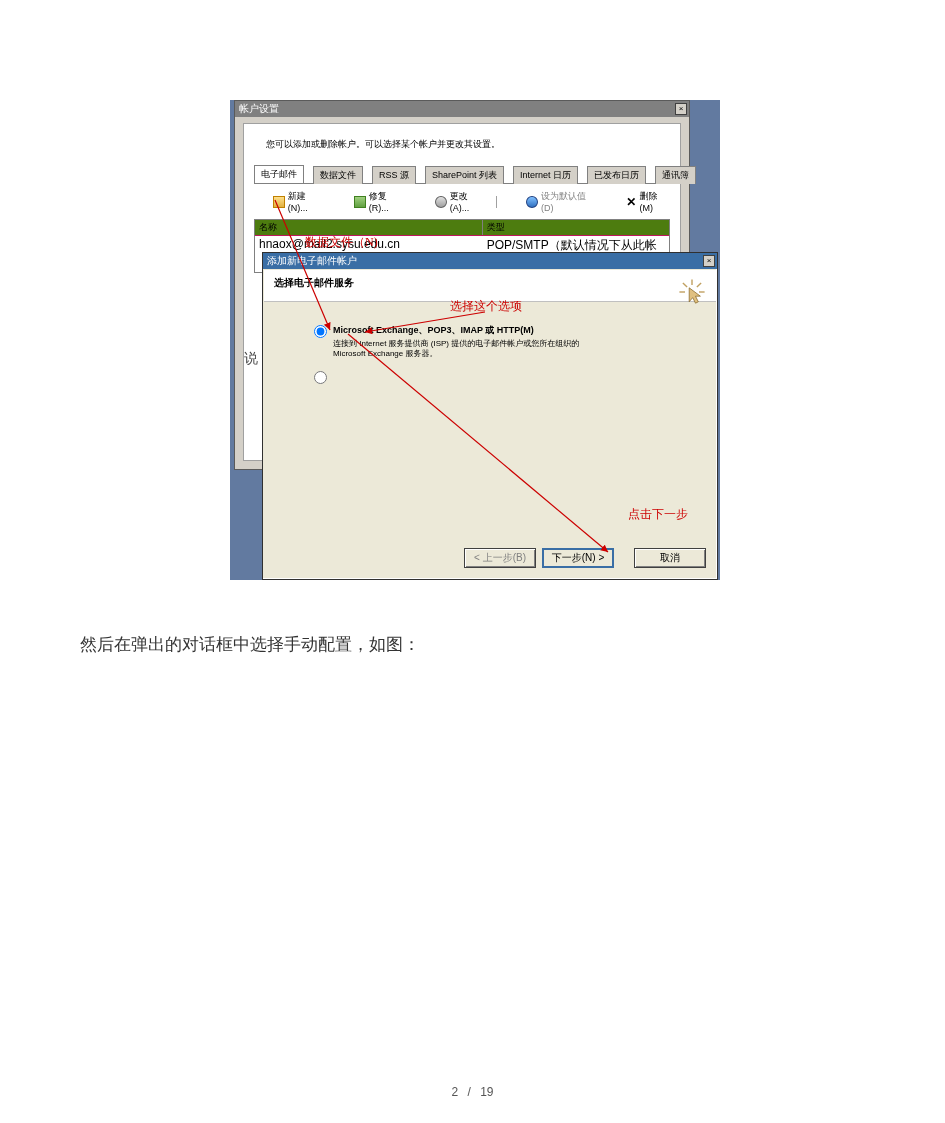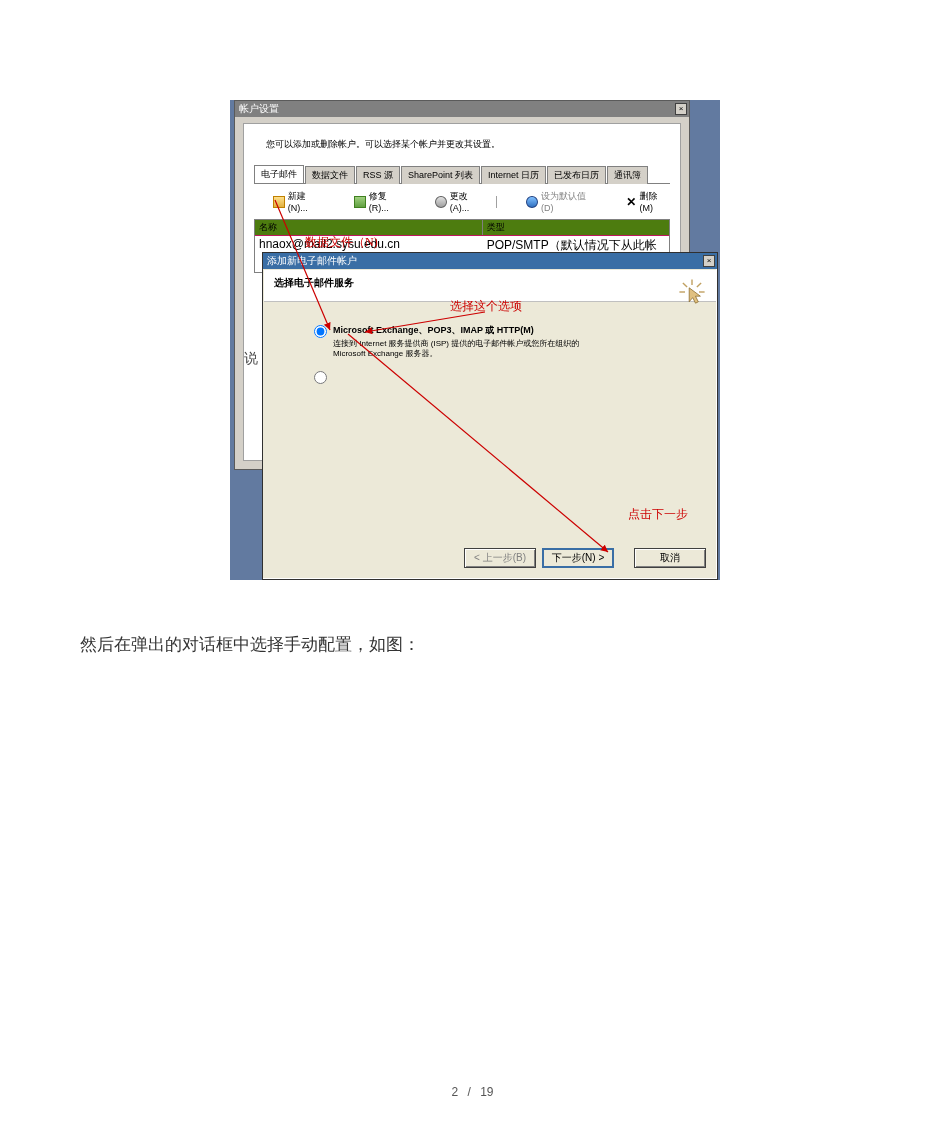--- a/index.html
+++ b/index.html
@@ -60,20 +60,21 @@
     padding:10px;
   }
   .heading1 { font-weight:bold; font-size:10px; }
   .sub { font-size:9px; margin-top:4px; padding-left:12px; }
 
   .tabs-strip {
     margin-top:14px;
     border-bottom:1px solid #808080;
     display:flex;
     font-size:9px;
+    gap:8px;
   }
   .tab {
     padding:2px 6px 1px 6px;
     border:1px solid #808080;
     border-bottom:none;
     background:#d4d0c8;
     margin-right:1px;
     position:relative;
     top:1px;
     white-space:nowrap;

